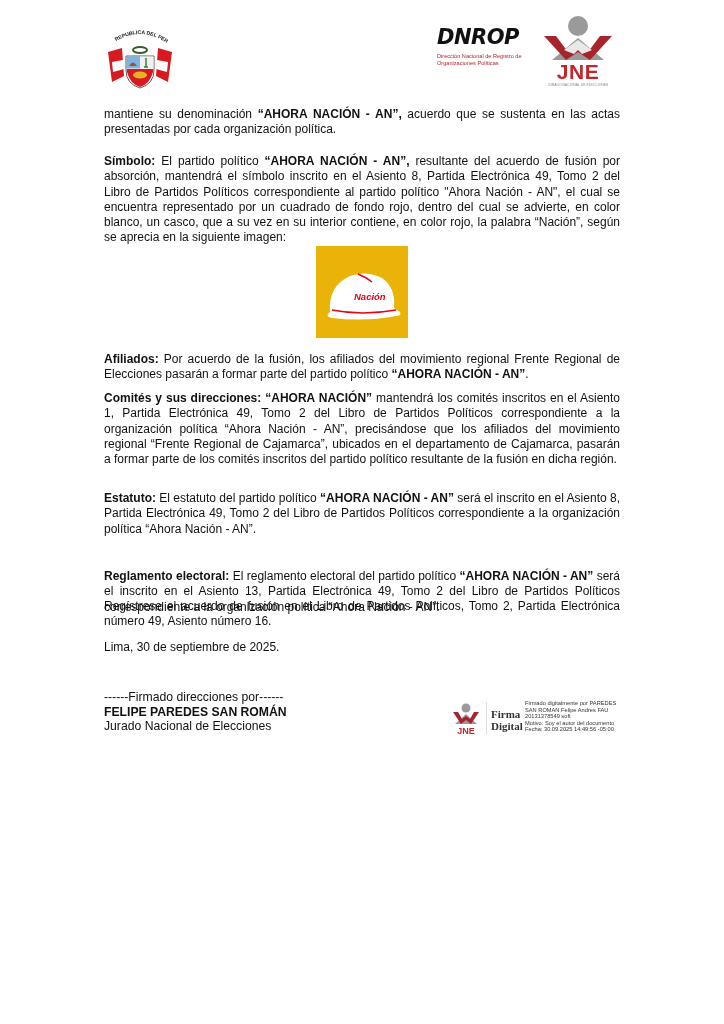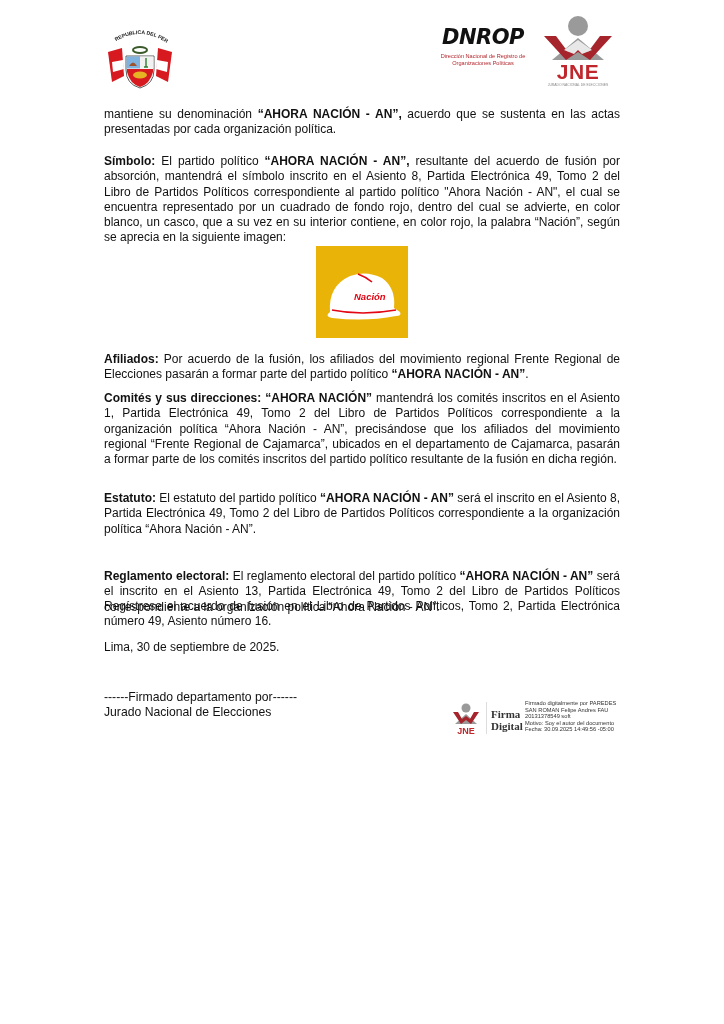--- a/index.html
+++ b/index.html
@@ -1,21 +1,21 @@
 <!DOCTYPE html>
 <html><head>
 <meta charset="utf-8">
 <style>
   html, body { margin: 0; padding: 0; background: #ffffff; }
   body { width: 724px; height: 1024px; position: relative; overflow: hidden; font-family: "Liberation Sans", sans-serif; color: #111; }
   .abs { position: absolute; }
   .para { position: absolute; left: 104px; width: 516px; font-size: 12px; line-height: 15.3px; text-align: justify; }
   .para b { font-weight: bold; }
   .logo-peru { left: 100px; top: 22px; width: 80px; height: 72px; }
-  .dnrop { left: 437px; top: 25px; width: 92px; height: 60px; text-align: center; }
+  .dnrop { left: 437px; top: 25px; width: 92px; height: 60px; text-align: left; }
   .dnrop .t { font-family: "DejaVu Sans", sans-serif; font-style: italic; font-weight: bold; font-size: 21px; letter-spacing: -0.5px; color: #111; line-height: 24px; }
   .dnrop .s { font-size: 5.6px; color: #b3262c; line-height: 7px; margin-top: 4px; }
   .jne { left: 538px; top: 14px; width: 80px; height: 76px; }
   .jne .jtxt { position:absolute; left: 6px; top: 48px; width: 68px; text-align:center; font-weight:bold; font-size: 21px; color:#c0272d; line-height: 20px; letter-spacing: 0.5px; }
   .jne .jsub { position:absolute; left: 0; top: 69px; width: 80px; text-align:center; font-size: 3.4px; color:#888; }
   .symbol { left: 316px; top: 246px; width: 92px; height: 92px; background: #eab308; }
   .sig { left: 104px; top: 690px; font-size: 12.2px; line-height: 14.6px; }
   .sig .name { font-weight: bold; }
   .stamp { left: 451px; top: 700px; width: 175px; height: 40px; }
   .stamp .jne-s { position: absolute; left: 0; top: 2px; width: 30px; height: 34px; }
@@ -98,21 +98,22 @@
 
 <div class="para" style="top:569px">
   <b>Reglamento electoral:</b><span> El reglamento electoral del partido político </span><b>“AHORA NACIÓN - AN”</b><span> será el inscrito en el Asiento 13, Partida Electrónica 49, Tomo 2 del Libro de Partidos Políticos correspondiente a la organización política “Ahora Nación - AN”.</span>
 </div>
 
 <div class="para" style="top:599px">Regístrese el acuerdo de fusión en el Libro de Partidos Políticos, Tomo 2, Partida Electrónica número 49, Asiento número 16.</div>
 
 <div class="para" style="top:640px">Lima, 30 de septiembre de 2025.</div>
 
 <div class="abs sig">
-  <div>------Firmado departamento por------</div>
+  <div>------Firmado direcciones por------</div>
+  <div class="name">FELIPE PAREDES SAN ROMÁN</div>
   <div>Jurado Nacional de Elecciones</div>
 </div>
 
 <div class="abs stamp">
   <div class="jne-s">
     <svg width="30" height="34" viewBox="0 0 30 34">
       <circle cx="15" cy="6" r="4.5" fill="#9a9a9a"></circle>
       <path d="M4 22 L15 12 L26 22 Z" fill="#9a9a9a"></path>
       <path d="M2 10 L7 10 L11 17 L15 14 L19 17 L23 10 L28 10 L20 22 L15 18 L10 22 Z" fill="#a6242b"></path>
       <text x="15" y="32" text-anchor="middle" font-family="Liberation Sans, sans-serif" font-weight="bold" font-size="9" fill="#c0272d">JNE</text>

